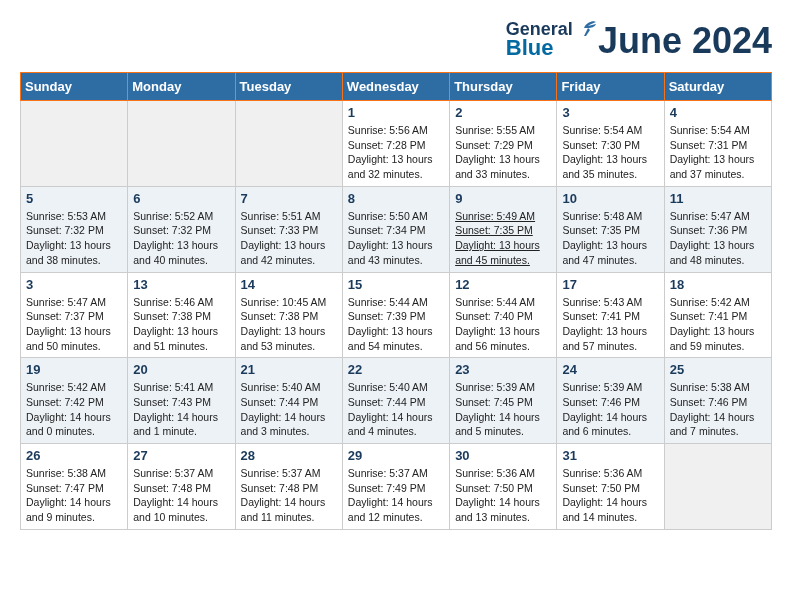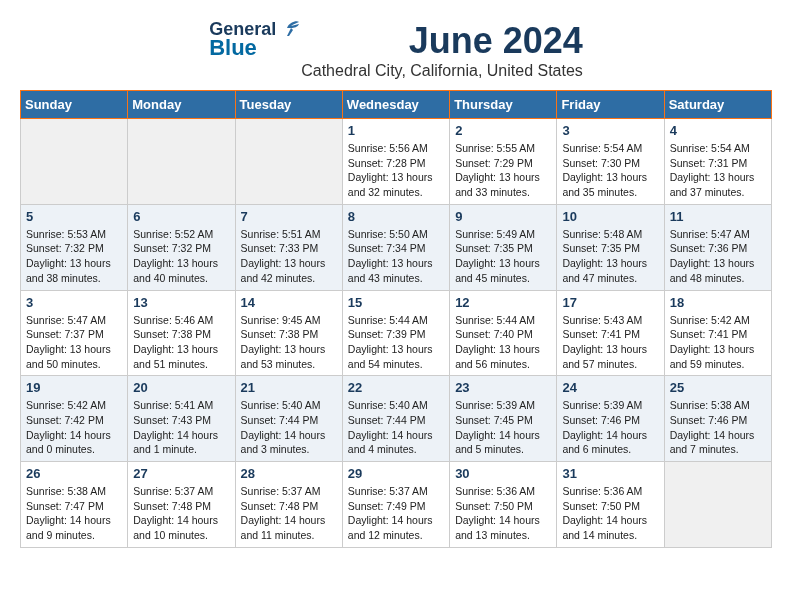--- a/index.html
+++ b/index.html
@@ -5,21 +5,21 @@
     * { box-sizing: border-box; margin: 0; padding: 0; }
     body {
       font-family: Arial, sans-serif;
       background: #fff;
       width: 792px;
       min-height: 612px;
       padding: 20px;
     }
     .header {
       display: flex;
-      justify-content: center;
+      justify-content: flex-end;
       align-items: flex-start;
       margin-bottom: 10px;
     }
     .logo {
       display: flex;
       align-items: center;
     }
     .logo-text {
       font-size: 18px;
       font-weight: bold;
@@ -93,21 +93,20 @@
         <svg width="22" height="20" viewBox="0 0 22 20" style="margin-left:3px; margin-top:-4px;">
           <path d="M8 10 C10 4, 18 2, 20 4 C18 5, 14 6, 12 8 L20 6 C19 9, 15 10, 12 10 Z" fill="#2e6da4"></path>
           <path d="M12 10 L8 18 L10 18 L14 12 Z" fill="#2e6da4"></path>
         </svg>
       </div>
       <span class="logo-text" style="color:#0369a1; font-size:22px; margin-top:-4px;">Blue</span>
     </div>
   </div>
   <div class="title-area">
     <div class="month-title">June 2024</div>
-    <div class="location-title">Cathedral City, California, United States</div>
   </div>
 </div>
 
 <table>
   <thead>
     <tr>
     <th>Sunday</th>
         <th>Monday</th>
         <th>Tuesday</th>
         <th>Wednesday</th>
@@ -174,21 +173,21 @@
         </td>
         <td>
           <div class="day-number">8</div>
           <div class="day-info" style="white-space: pre-line;">Sunrise: 5:50 AM
 Sunset: 7:34 PM
 Daylight: 13 hours
 and 43 minutes.</div>
         </td>
         <td>
           <div class="day-number">9</div>
-          <div class="day-info" style="white-space: pre-line;">Sunrise: 5:49 AM
+          <div class="day-info" style="white-space: pre-line; text-decoration: underline;">Sunrise: 5:49 AM
 Sunset: 7:35 PM
 Daylight: 13 hours
 and 45 minutes.</div>
         </td>
         <td>
           <div class="day-number">10</div>
           <div class="day-info" style="white-space: pre-line;">Sunrise: 5:48 AM
 Sunset: 7:35 PM
 Daylight: 13 hours
 and 47 minutes.</div>
@@ -211,21 +210,21 @@
         </td>
         <td>
           <div class="day-number">13</div>
           <div class="day-info" style="white-space: pre-line;">Sunrise: 5:46 AM
 Sunset: 7:38 PM
 Daylight: 13 hours
 and 51 minutes.</div>
         </td>
         <td>
           <div class="day-number">14</div>
-          <div class="day-info" style="white-space: pre-line;">Sunrise: 9:45 AM
+          <div class="day-info" style="white-space: pre-line;">Sunrise: 10:45 AM
 Sunset: 7:38 PM
 Daylight: 13 hours
 and 53 minutes.</div>
         </td>
         <td>
           <div class="day-number">15</div>
           <div class="day-info" style="white-space: pre-line;">Sunrise: 5:44 AM
 Sunset: 7:39 PM
 Daylight: 13 hours
 and 54 minutes.</div>

